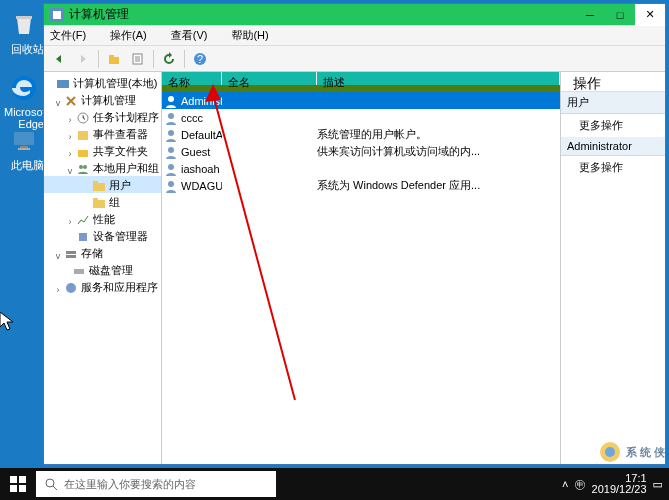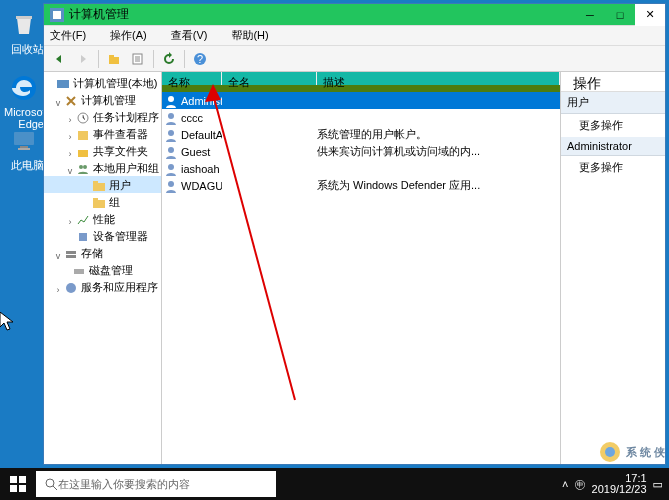--- a/index.html
+++ b/index.html
@@ -385,21 +385,21 @@
         <rect x="9" y="0" width="7" height="7" fill="#fff"></rect>
         <rect x="0" y="9" width="7" height="7" fill="#fff"></rect>
         <rect x="9" y="9" width="7" height="7" fill="#fff"></rect>
       </svg>
     </div>
   <div class="search">
     <svg width="14" height="14">
         <circle cx="6" cy="6" r="4" fill="none" stroke="#666"></circle>
         <line x1="9" y1="9" x2="13" y2="13" stroke="#666"></line>
       </svg>
-    <span style="">在这里输入你要搜索的内容</span>
+    <span style="margin-left:6px">在这里输入你要搜索的内容</span>
   </div>
   <div class="tray">
     <span>˄</span>
     <span>㊥</span>
     <div style="text-align:right;line-height:11px">
       <div>17:1</div>
       <div>2019/12/23</div>
     </div>
     <span>▭</span>
   </div>

